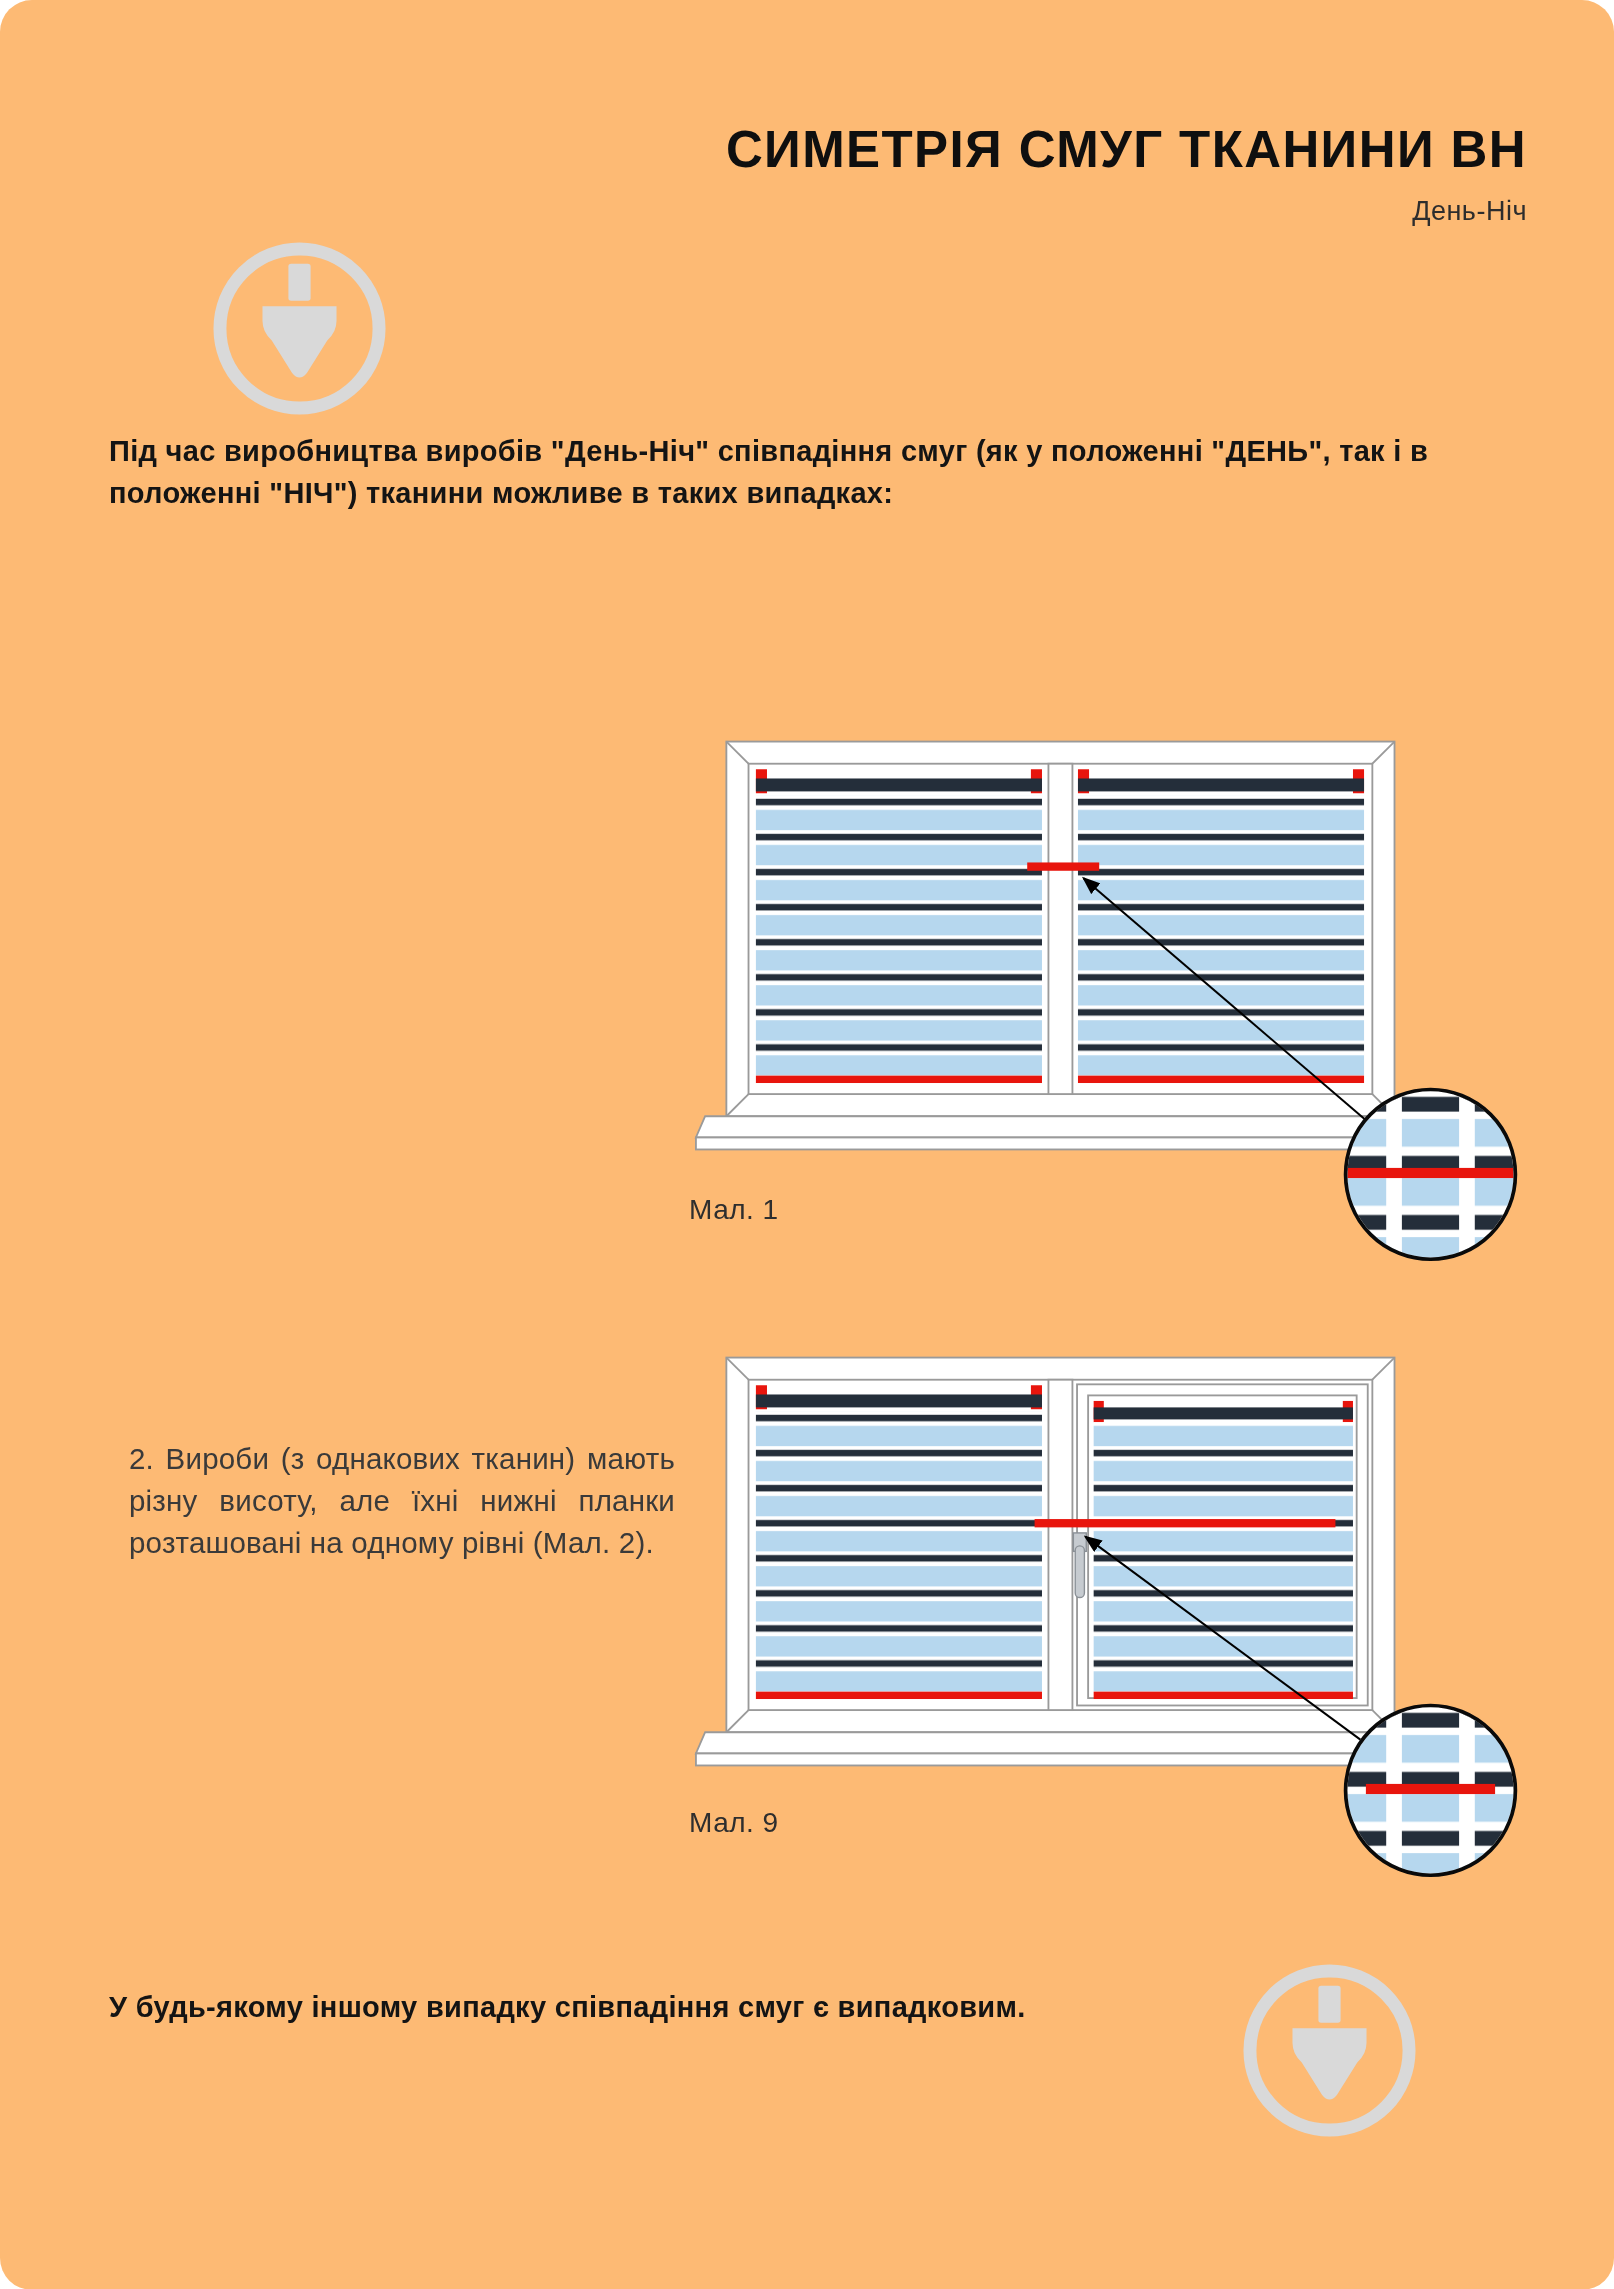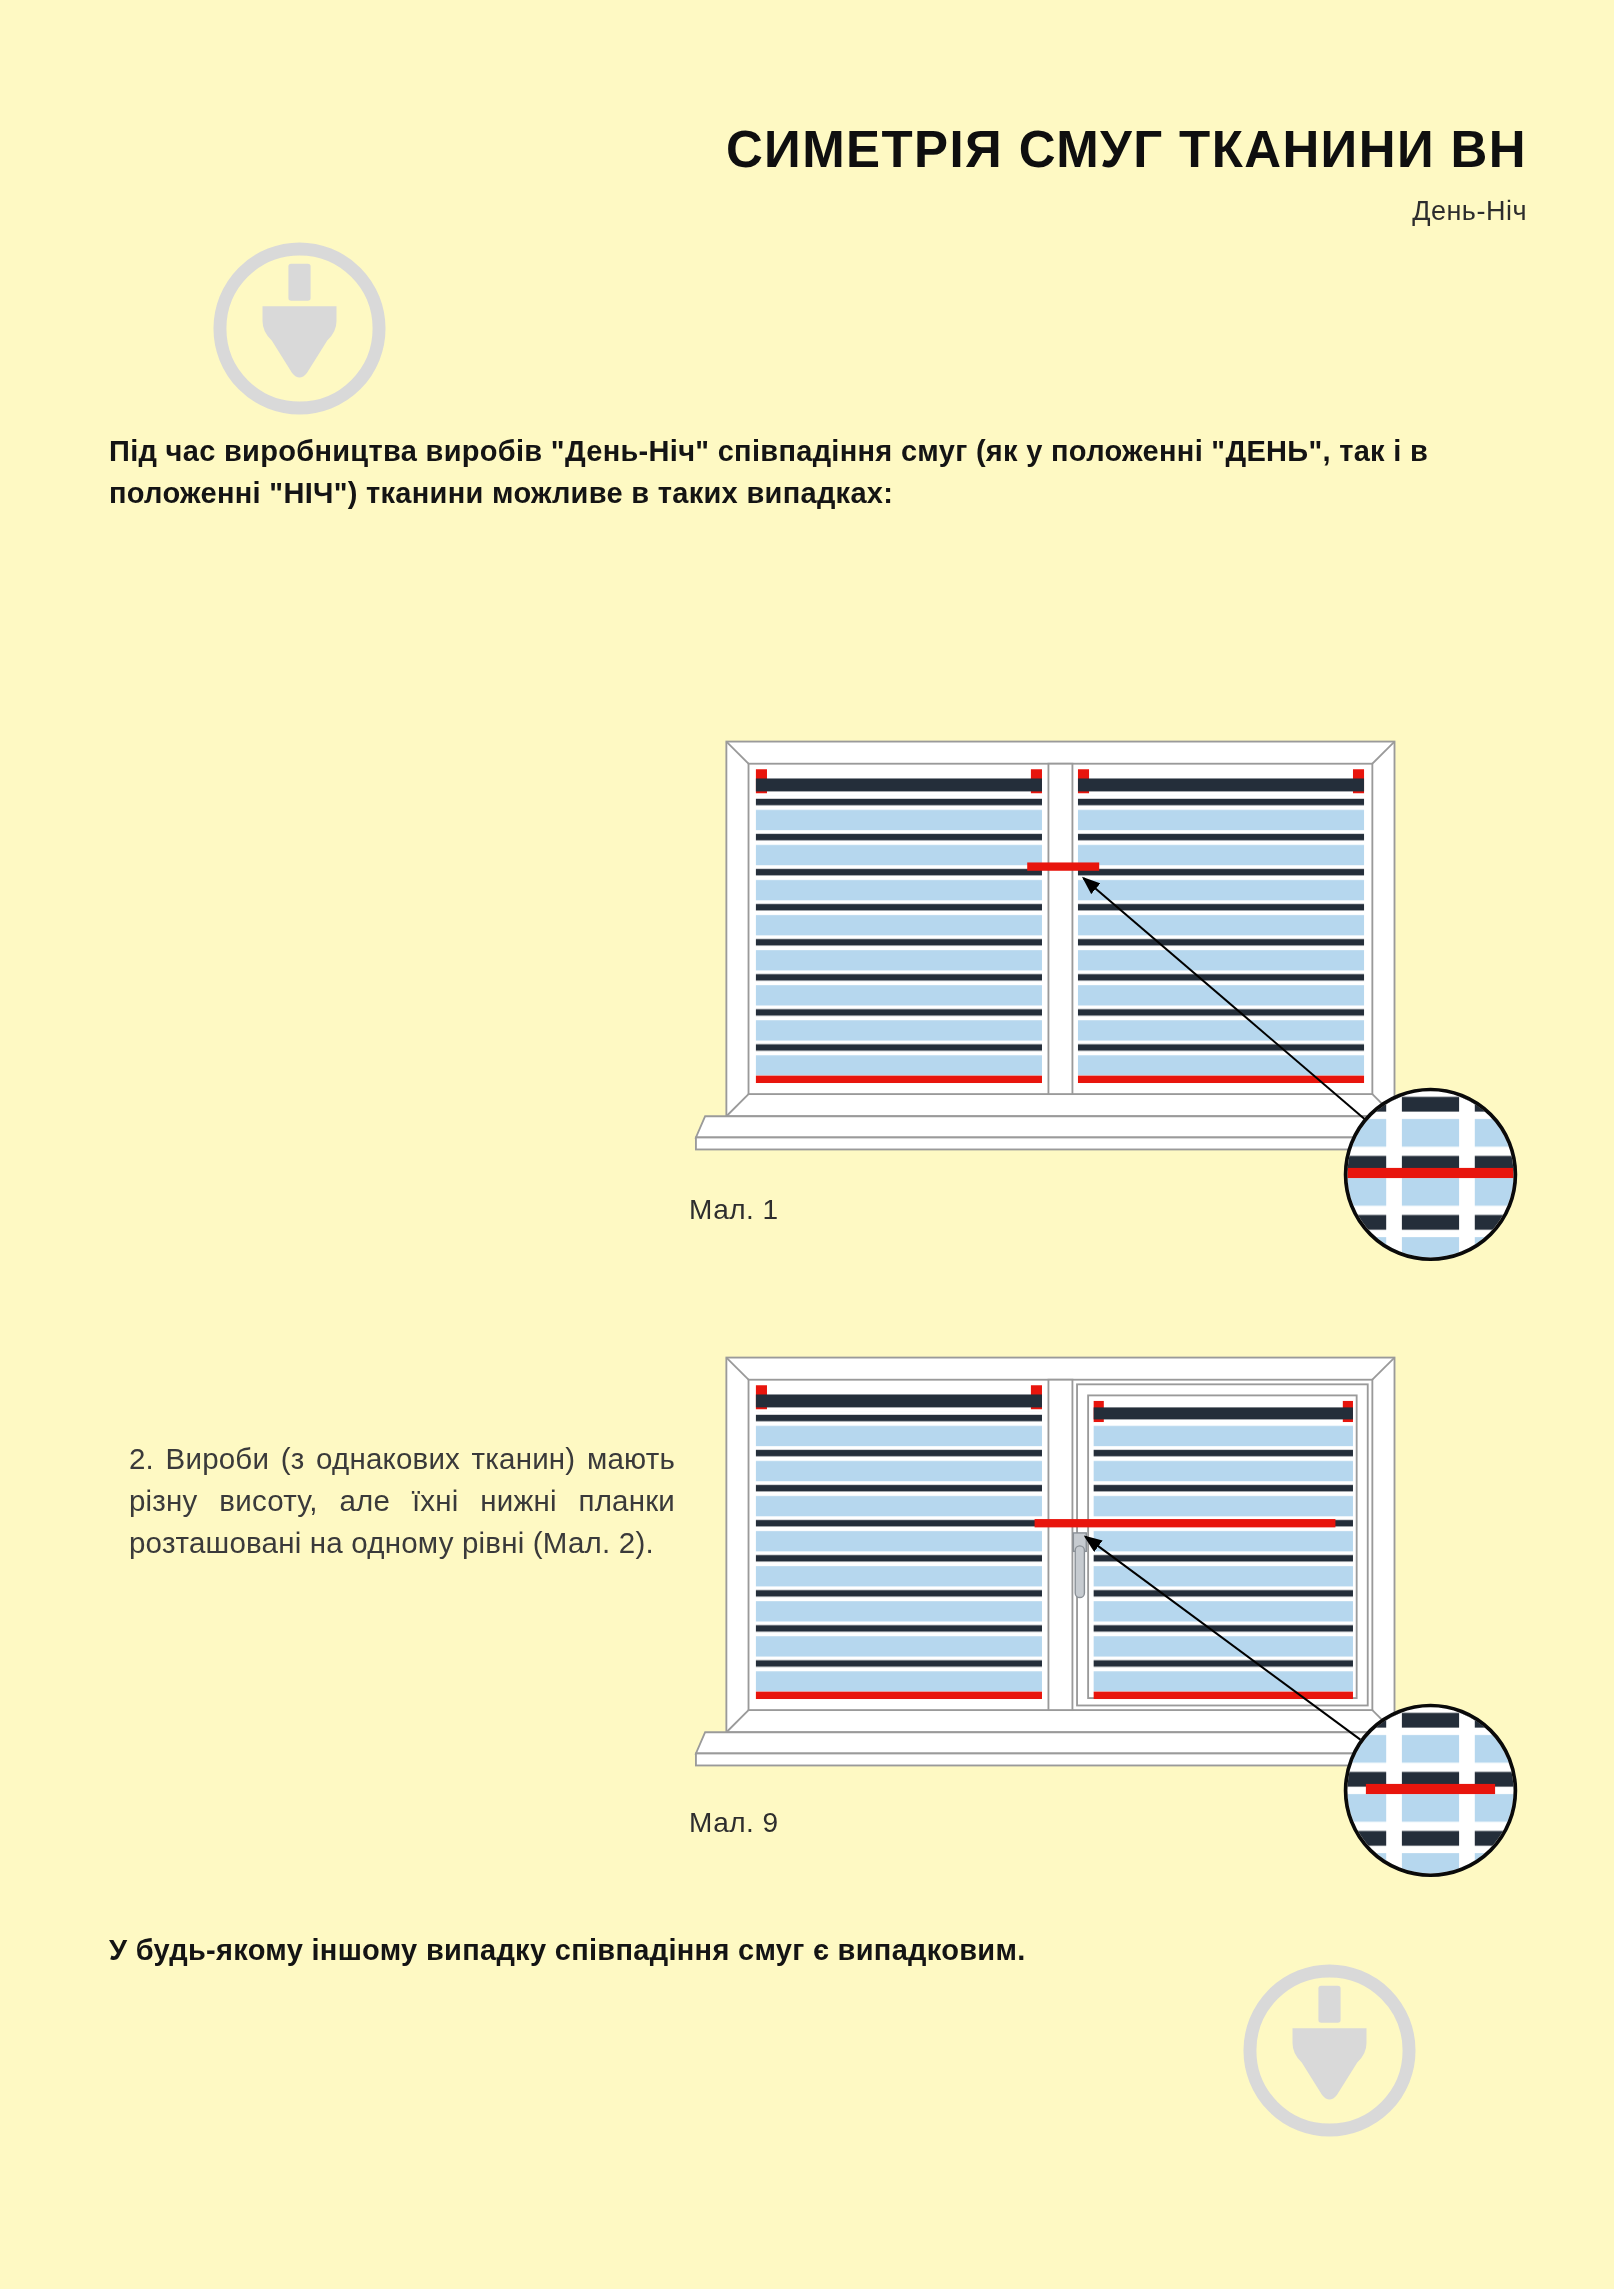--- a/index.html
+++ b/index.html
@@ -1,20 +1,21 @@
 <!DOCTYPE html>
 <html style="--accent-red: #e8150d; --stripe-dark: #242e3a; --stripe-blue: #b6d7ee; --frame-gray: #9a9a9a; --watermark-gray: #d9d9d9; --text-black: #1a1a1a;font-size:14.8px"><head>
 <meta charset="utf-8">
 <style>
   * { margin:0; padding:0; box-sizing:border-box; }
   html,body { background:#ffffff; }
   .page {
-    position:relative; width:1614px; height:2290px; background:#fef9c3;
+    position:relative; width:1614px; height:2290px; background:#fdba74;
     font-family:"Liberation Sans", sans-serif; color:var(--text-black,#1a1a1a);
     overflow:hidden;
+    border-radius:32px;
   }
   .header { position:absolute; top:120px; right:87px; text-align:right; }
   .title { font-size:51px; font-weight:700; letter-spacing:1.4px; color:#0f0f0f; }
   .subtitle { margin-top:17px; font-size:27px; color:#2d2d2d; letter-spacing:0.5px; }
   .intro {
     position:absolute; left:109px; top:430px; width:1429px;
     font-size:29px; font-weight:700; line-height:1.45; letter-spacing:0.3px; color:#141414;
   }
   .case-text {
     position:absolute; left:109px; width:546px; font-size:29.5px; line-height:1.42;
@@ -22,21 +23,21 @@
   }
   #case1-text { top:810px; }
   #case2-text { top:1438px;margin-left:20px; }
   .fig-svg { position:absolute; left:683px; }
   #fig1 { top:734px; }
   #fig2 { top:1350px; }
   .fig-caption { position:absolute; left:689px; font-size:28px; color:#2e2e2e; letter-spacing:0.5px; }
   #fig1-caption { top:1194px; }
   #fig2-caption { top:1807px; }
   .footer-note {
-    position:absolute; left:109px; top:1934px; font-size:29px; font-weight:700; color:#141414;
+    position:absolute; left:109px; top:1991px; font-size:29px; font-weight:700; color:#141414;
     letter-spacing:0.3px;
   }
   .watermark { position:absolute; }
   #wm-top { left:207px; top:236px; }
   #wm-bottom { left:1237px; top:1958px; }
 
   
   .frame { fill:#fff; stroke:var(--frame-gray,#9a9a9a); stroke-width:2; }
   .fline { stroke:var(--frame-gray,#9a9a9a); stroke-width:2; }
   .c-red   { fill:var(--accent-red,#e8150d); }

